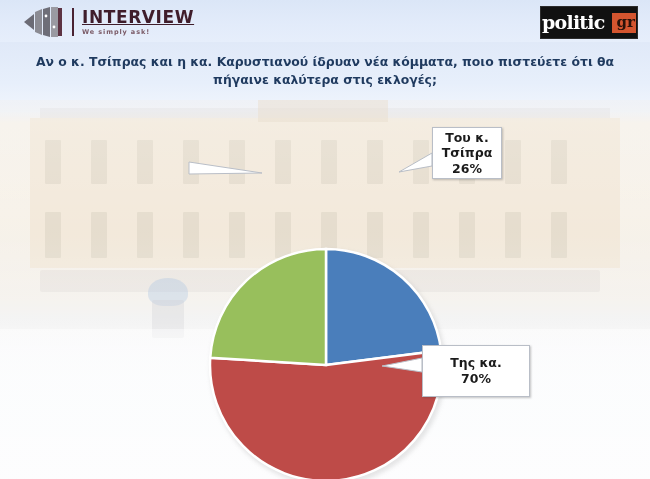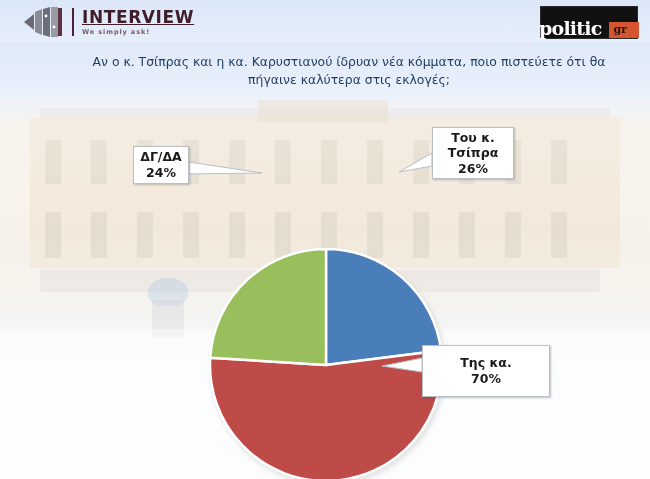--- a/index.html
+++ b/index.html
@@ -19,35 +19,35 @@
   .logo-interview{position:absolute;left:22px;top:6px;height:32px;display:flex;align-items:center;}
   .iv-mark{position:relative;width:44px;height:30px;margin-right:6px;}
   .iv-sep{width:2px;height:28px;background:#4a2232;margin-right:8px;}
   .iv-text{display:flex;flex-direction:column;justify-content:center;line-height:1;}
   .iv-title{font-size:17px;font-weight:bold;letter-spacing:.6px;color:#3f1d2b;font-family:"DejaVu Sans","Liberation Sans",sans-serif;text-decoration:underline;}
   .iv-sub{font-size:6.5px;font-weight:bold;letter-spacing:.9px;color:#7a5a66;margin-top:3px;}
 
   .logo-politic{
     position:absolute;right:12px;top:6px;width:96px;height:31px;
     background:#111111;border:1px solid #2c2c2c;
-    display:flex;align-items:flex-end;justify-content:center;gap:8px;
+    display:flex;align-items:center;justify-content:center;gap:8px;
   }
   .pg-word{color:#ffffff;font-size:19px;font-weight:bold;letter-spacing:-0.8px;font-family:"DejaVu Serif","Liberation Serif",serif;line-height:1;}
-  .pg-gr{background:#d4552f;color:#2a1209;font-size:11px;font-weight:bold;
-    padding:2px 12px 3px 4px;line-height:1;font-family:"DejaVu Serif","Liberation Serif",serif;}
+  .pg-gr{background:#d4552f;color:#2a1209;font-size:15px;font-weight:bold;
+    padding:2px 1px 3px 4px;line-height:1;font-family:"DejaVu Serif","Liberation Serif",serif;}
 
   
   .question{
     position:absolute;left:0;top:42px;width:650px;height:58px;
     background:linear-gradient(180deg,#e0e9f8 0%,#e7effb 70%,#edf3fc 100%);
     display:flex;align-items:center;justify-content:center;
     box-sizing:border-box;padding:0 34px;
   }
   .question-text{
-    font-size:12.4px;font-weight:normal;color:#1f3a5f;text-align:center;line-height:1.45;margin-left:48px;
+    font-size:12.4px;font-weight:bold;color:#1f3a5f;text-align:center;line-height:1.45;
   }
 
   
   .photo{
     position:absolute;left:0;top:100px;width:650px;height:379px;overflow:hidden;
     background:linear-gradient(180deg,#e8ecf4 0%,#eceef2 3%,#f4efe7 6%,#f6f0e6 30%,#f2eee8 52%,#eeeeee 58%,#f3f3f3 62%,#f7f7f8 74%,#f9fafb 100%);
   }
   .bld-row{position:absolute;display:flex;}
   .bld-col{background:rgba(150,140,125,.16);border-radius:1px;}
   .bld-band{position:absolute;background:rgba(160,150,135,.10);}
@@ -65,23 +65,23 @@
   .pie{position:absolute;left:0;top:0;width:236px;height:236px;}
 
   
   .callout{
     position:absolute;background:#ffffff;border:1px solid #b9bec7;
     box-shadow:1px 1px 2px rgba(60,60,60,.30);
     text-align:center;color:#1b1b1b;font-weight:bold;line-height:1.25;
     box-sizing:border-box;display:flex;flex-direction:column;align-items:center;justify-content:center;
   }
   .callout span{display:block;white-space:nowrap;}
-  .co-tsipras{left:432px;top:127px;width:82px;height:52px;font-size:12.5px;padding:3px 4px;}
+  .co-tsipras{left:432px;top:127px;width:70px;height:52px;font-size:12.5px;padding:3px 4px;}
   .co-dgda{left:133px;top:146px;width:56px;height:38px;font-size:12.5px;padding:2px 3px;}
-  .co-kary{left:422px;top:345px;width:128px;height:52px;font-size:12.5px;padding:14px 4px;}
+  .co-kary{left:422px;top:345px;width:108px;height:52px;font-size:12.5px;padding:14px 4px;}
   .leader{position:absolute;pointer-events:none;}
 </style>
 </head>
 <body>
 
 <div id="root">
 
   <div class="header">
 
     <div class="logo-interview">
@@ -175,23 +175,19 @@
     </svg>
 
   </div>
 
   <div class="callout co-tsipras">
     <span>Του κ.</span>
     <span>Τσίπρα</span>
     <span>26%</span>
   </div>
 
-  <div class="callout co-dgda">
-    <span>ΔΓ/ΔΑ</span>
-    <span>24%</span>
-  </div>
 
   <div class="callout co-kary">
     <span>Της κα.</span>
     <span>70%</span>
   </div>
 
 </div>
 
 </body></html>

